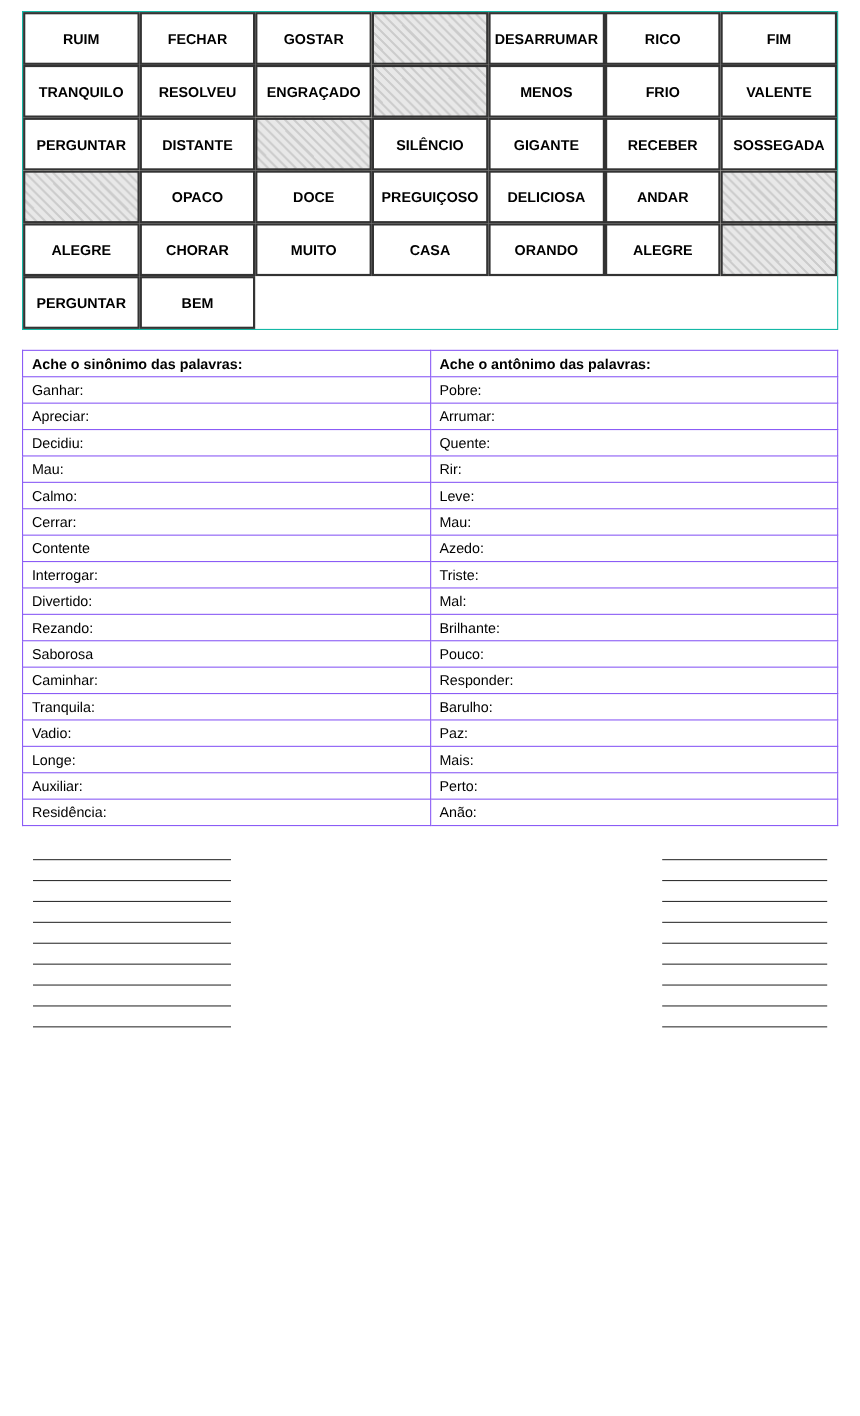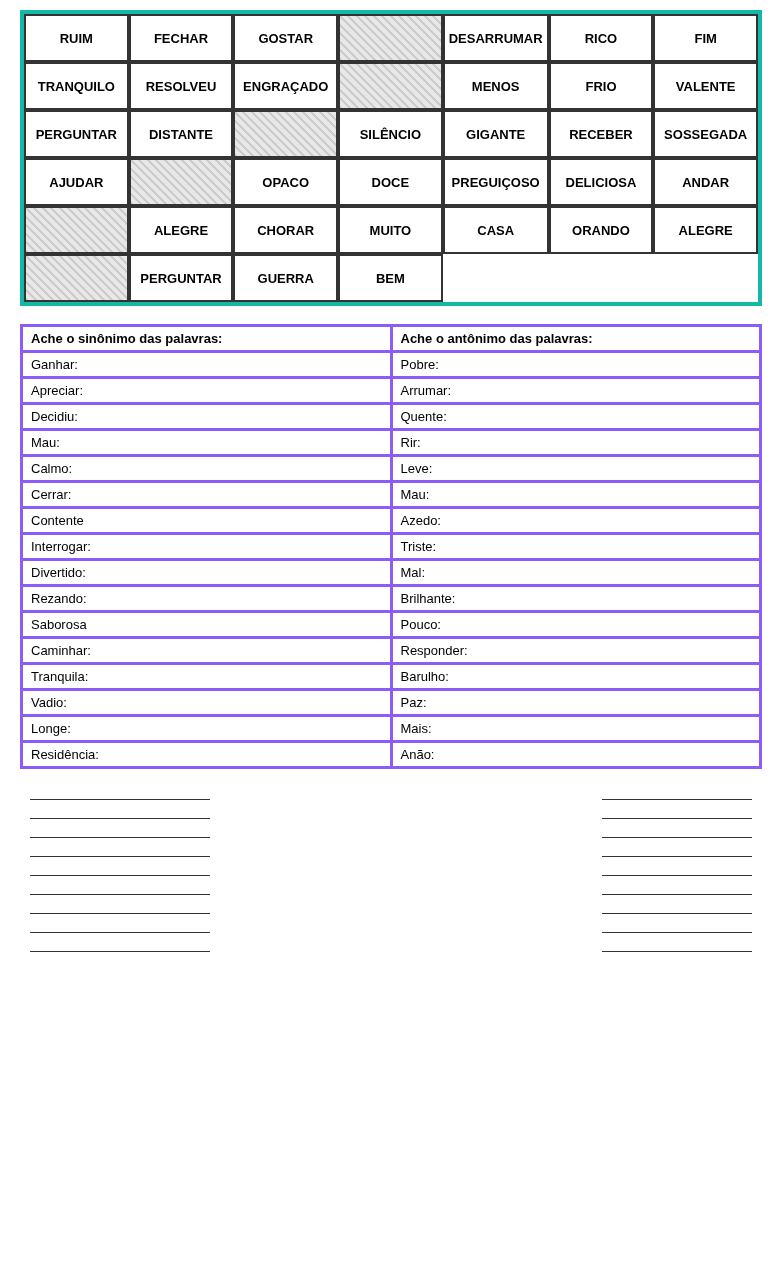--- a/index.html
+++ b/index.html
@@ -6,21 +6,21 @@
     body {
       font-family: Arial, sans-serif;
       background: #fff;
       width: 782px;
       min-height: 1287px;
       padding: 10px 20px;
     }
 
     
     .word-grid-container {
-      border: 4px solid #14b8a6;
+      border: 1px solid #14b8a6;
       display: inline-block;
       margin-bottom: 18px;
       width: 100%;
     }
 
     .word-grid {
       display: grid;
       grid-template-columns: repeat(7, 1fr);
       border-collapse: collapse;
       width: 100%;
@@ -51,21 +51,21 @@
 
     
     .vocab-table {
       border-collapse: collapse;
       width: 100%;
       margin-bottom: 30px;
       font-size: 13px;
     }
 
     .vocab-table td, .vocab-table th {
-      border: 3px solid #8b5cf6;
+      border: 1px solid #8b5cf6;
       padding: 4px 8px;
       vertical-align: top;
     }
 
     .vocab-table .header-row td {
       font-weight: bold;
       font-size: 13px;
     }
 
     
@@ -116,37 +116,35 @@
       <div class="word-cell">MENOS</div>
       <div class="word-cell">FRIO</div>
       <div class="word-cell">VALENTE</div>
       <div class="word-cell">PERGUNTAR</div>
       <div class="word-cell">DISTANTE</div>
       <div class="word-cell shaded"></div>
       <div class="word-cell">SILÊNCIO</div>
       <div class="word-cell">GIGANTE</div>
       <div class="word-cell">RECEBER</div>
       <div class="word-cell">SOSSEGADA</div>
-      <div class="word-cell">AJUDAR</div>
       <div class="word-cell shaded"></div>
       <div class="word-cell">OPACO</div>
       <div class="word-cell">DOCE</div>
       <div class="word-cell">PREGUIÇOSO</div>
       <div class="word-cell">DELICIOSA</div>
       <div class="word-cell">ANDAR</div>
       <div class="word-cell shaded"></div>
       <div class="word-cell">ALEGRE</div>
       <div class="word-cell">CHORAR</div>
       <div class="word-cell">MUITO</div>
       <div class="word-cell">CASA</div>
       <div class="word-cell">ORANDO</div>
       <div class="word-cell">ALEGRE</div>
       <div class="word-cell shaded"></div>
       <div class="word-cell">PERGUNTAR</div>
-      <div class="word-cell">GUERRA</div>
       <div class="word-cell">BEM</div>
     </div>
 </div>
 
 
 <table class="vocab-table">
   <tbody id="vocab-table-body">
   <tr class="header-row">
         <td style="width: 50%;">Ache o sinônimo das palavras:</td>
         <td style="width: 50%;">Ache o antônimo das palavras:</td>
@@ -205,20 +203,24 @@
       </tr>
       <tr>
         <td>Vadio:</td>
         <td>Paz:</td>
       </tr>
       <tr>
         <td>Longe:</td>
         <td>Mais:</td>
       </tr>
       <tr>
+        <td>Auxiliar:</td>
+        <td>Perto:</td>
+      </tr>
+      <tr>
         <td>Residência:</td>
         <td>Anão:</td>
       </tr>
     </tbody>
 </table>
 
 
 <div class="lines-section">
   <div class="lines-group" id="left-lines">
   <div class="sig-line"></div>

